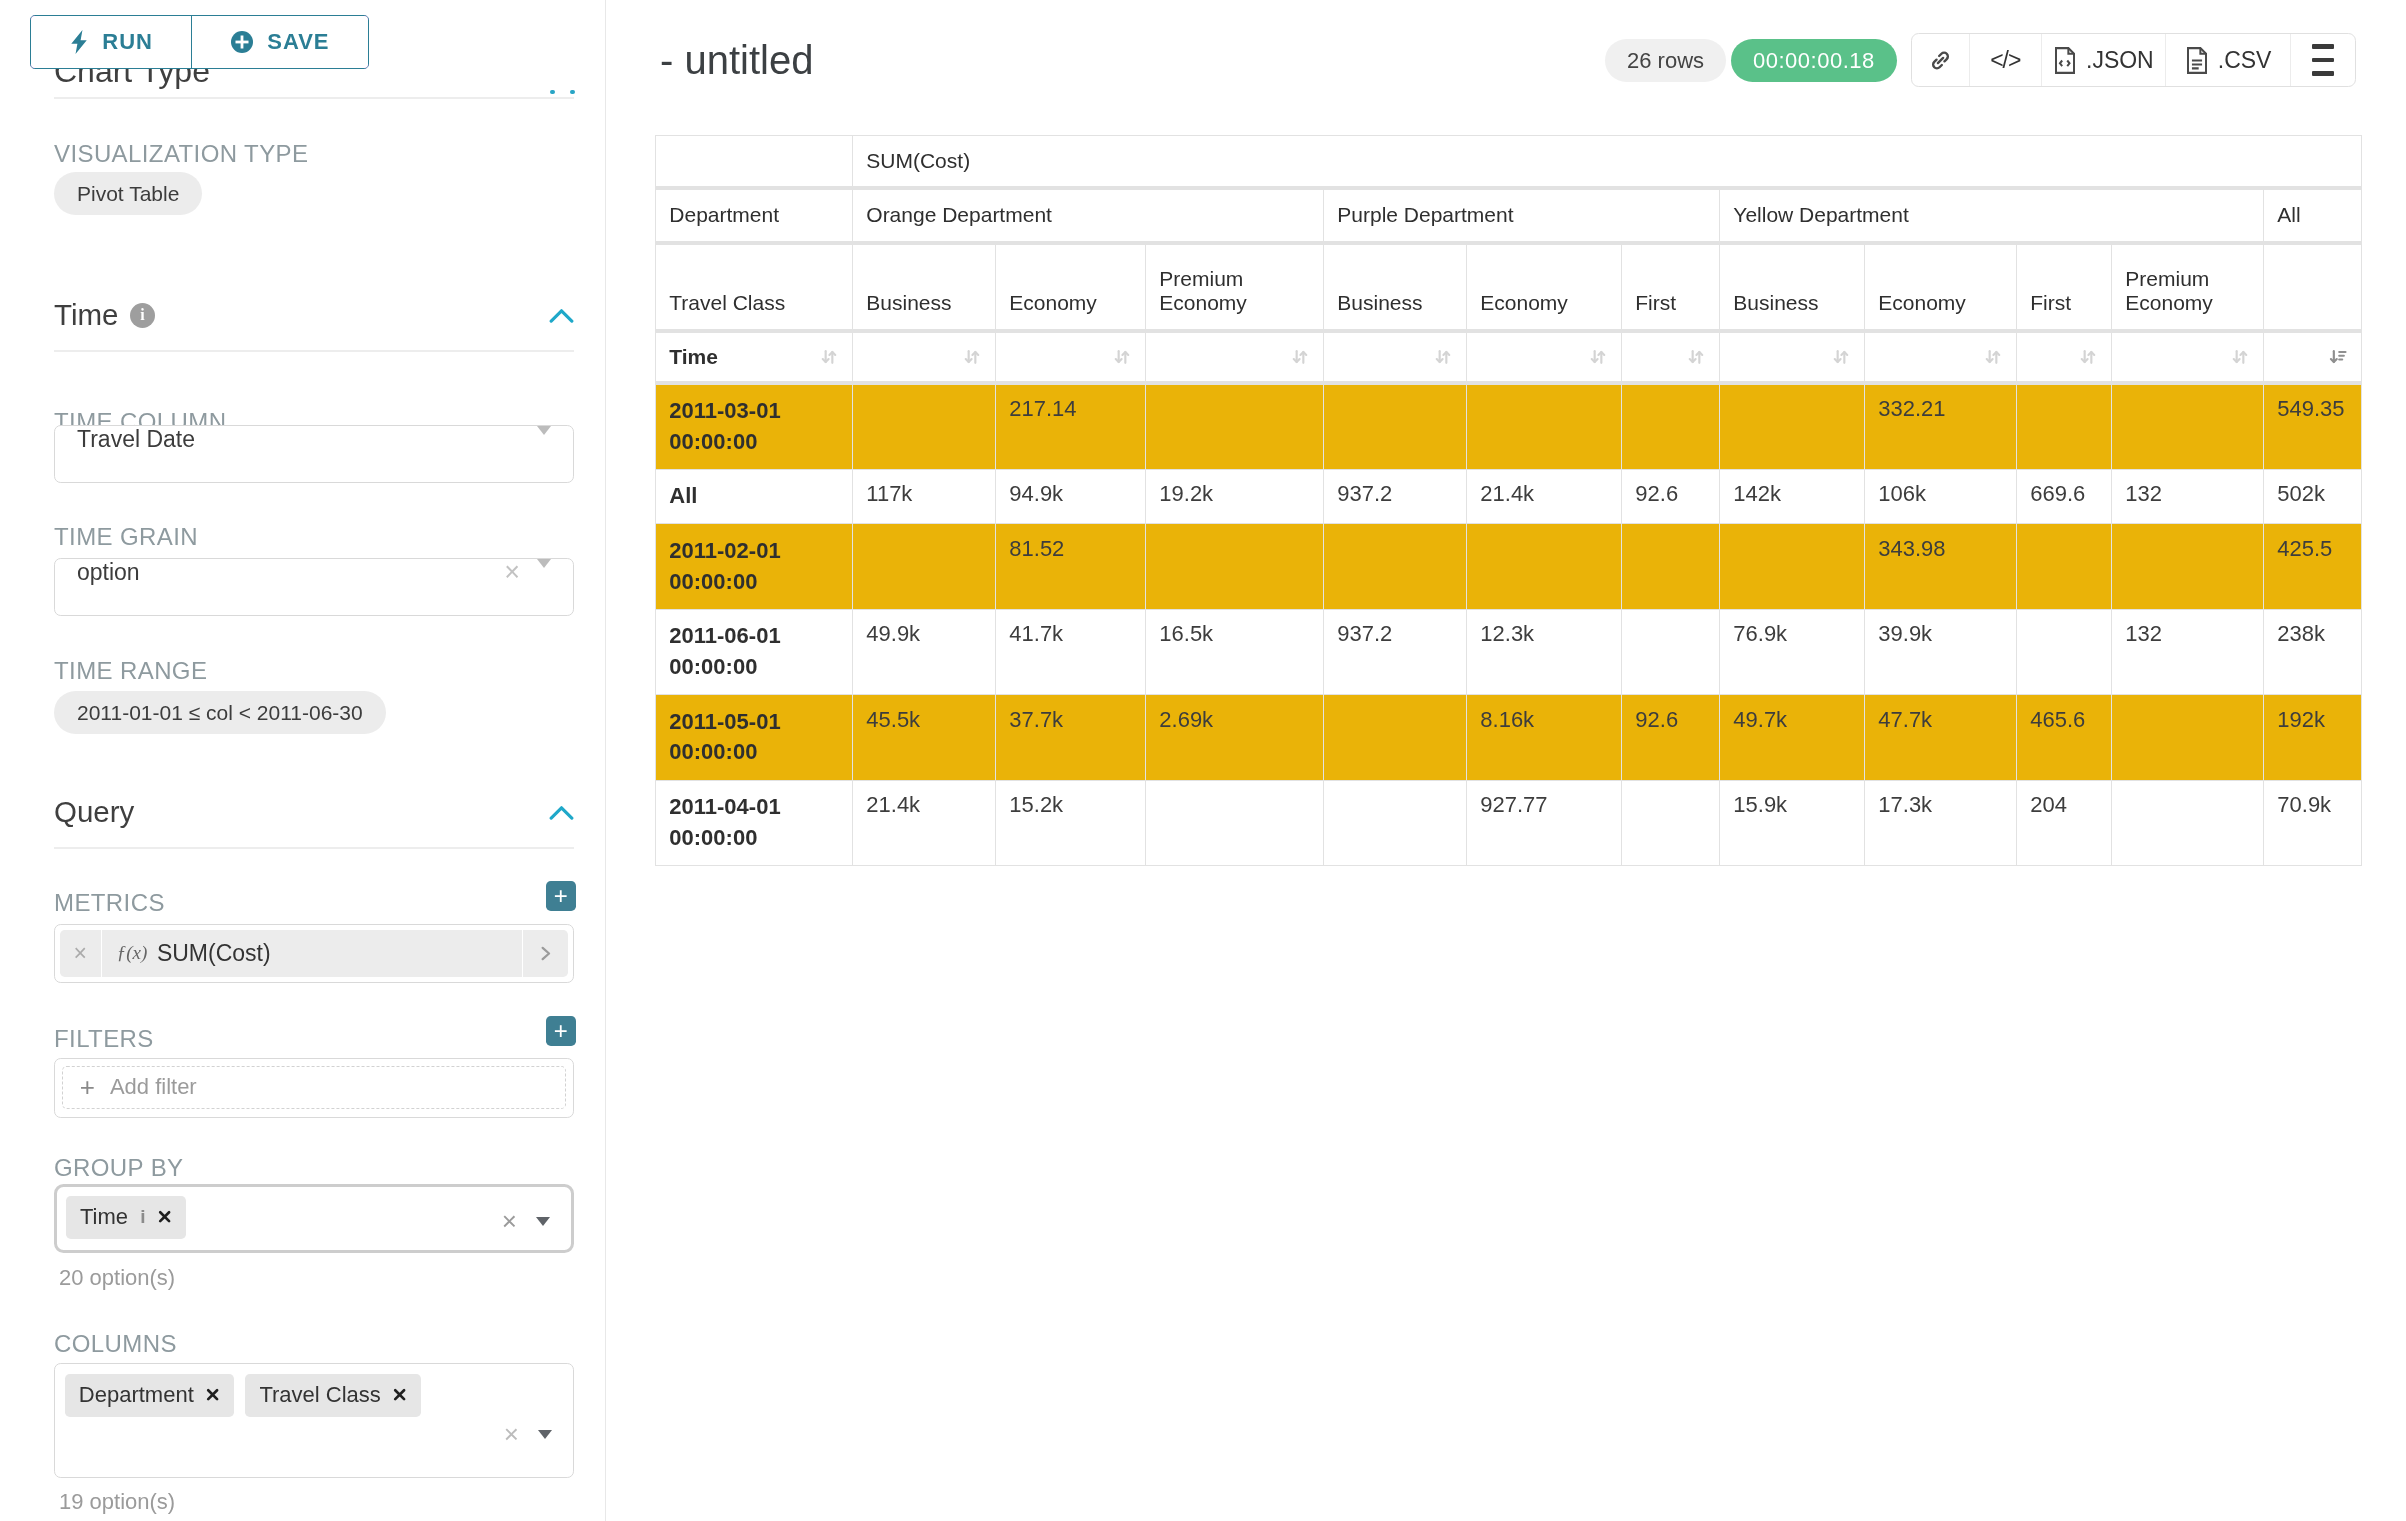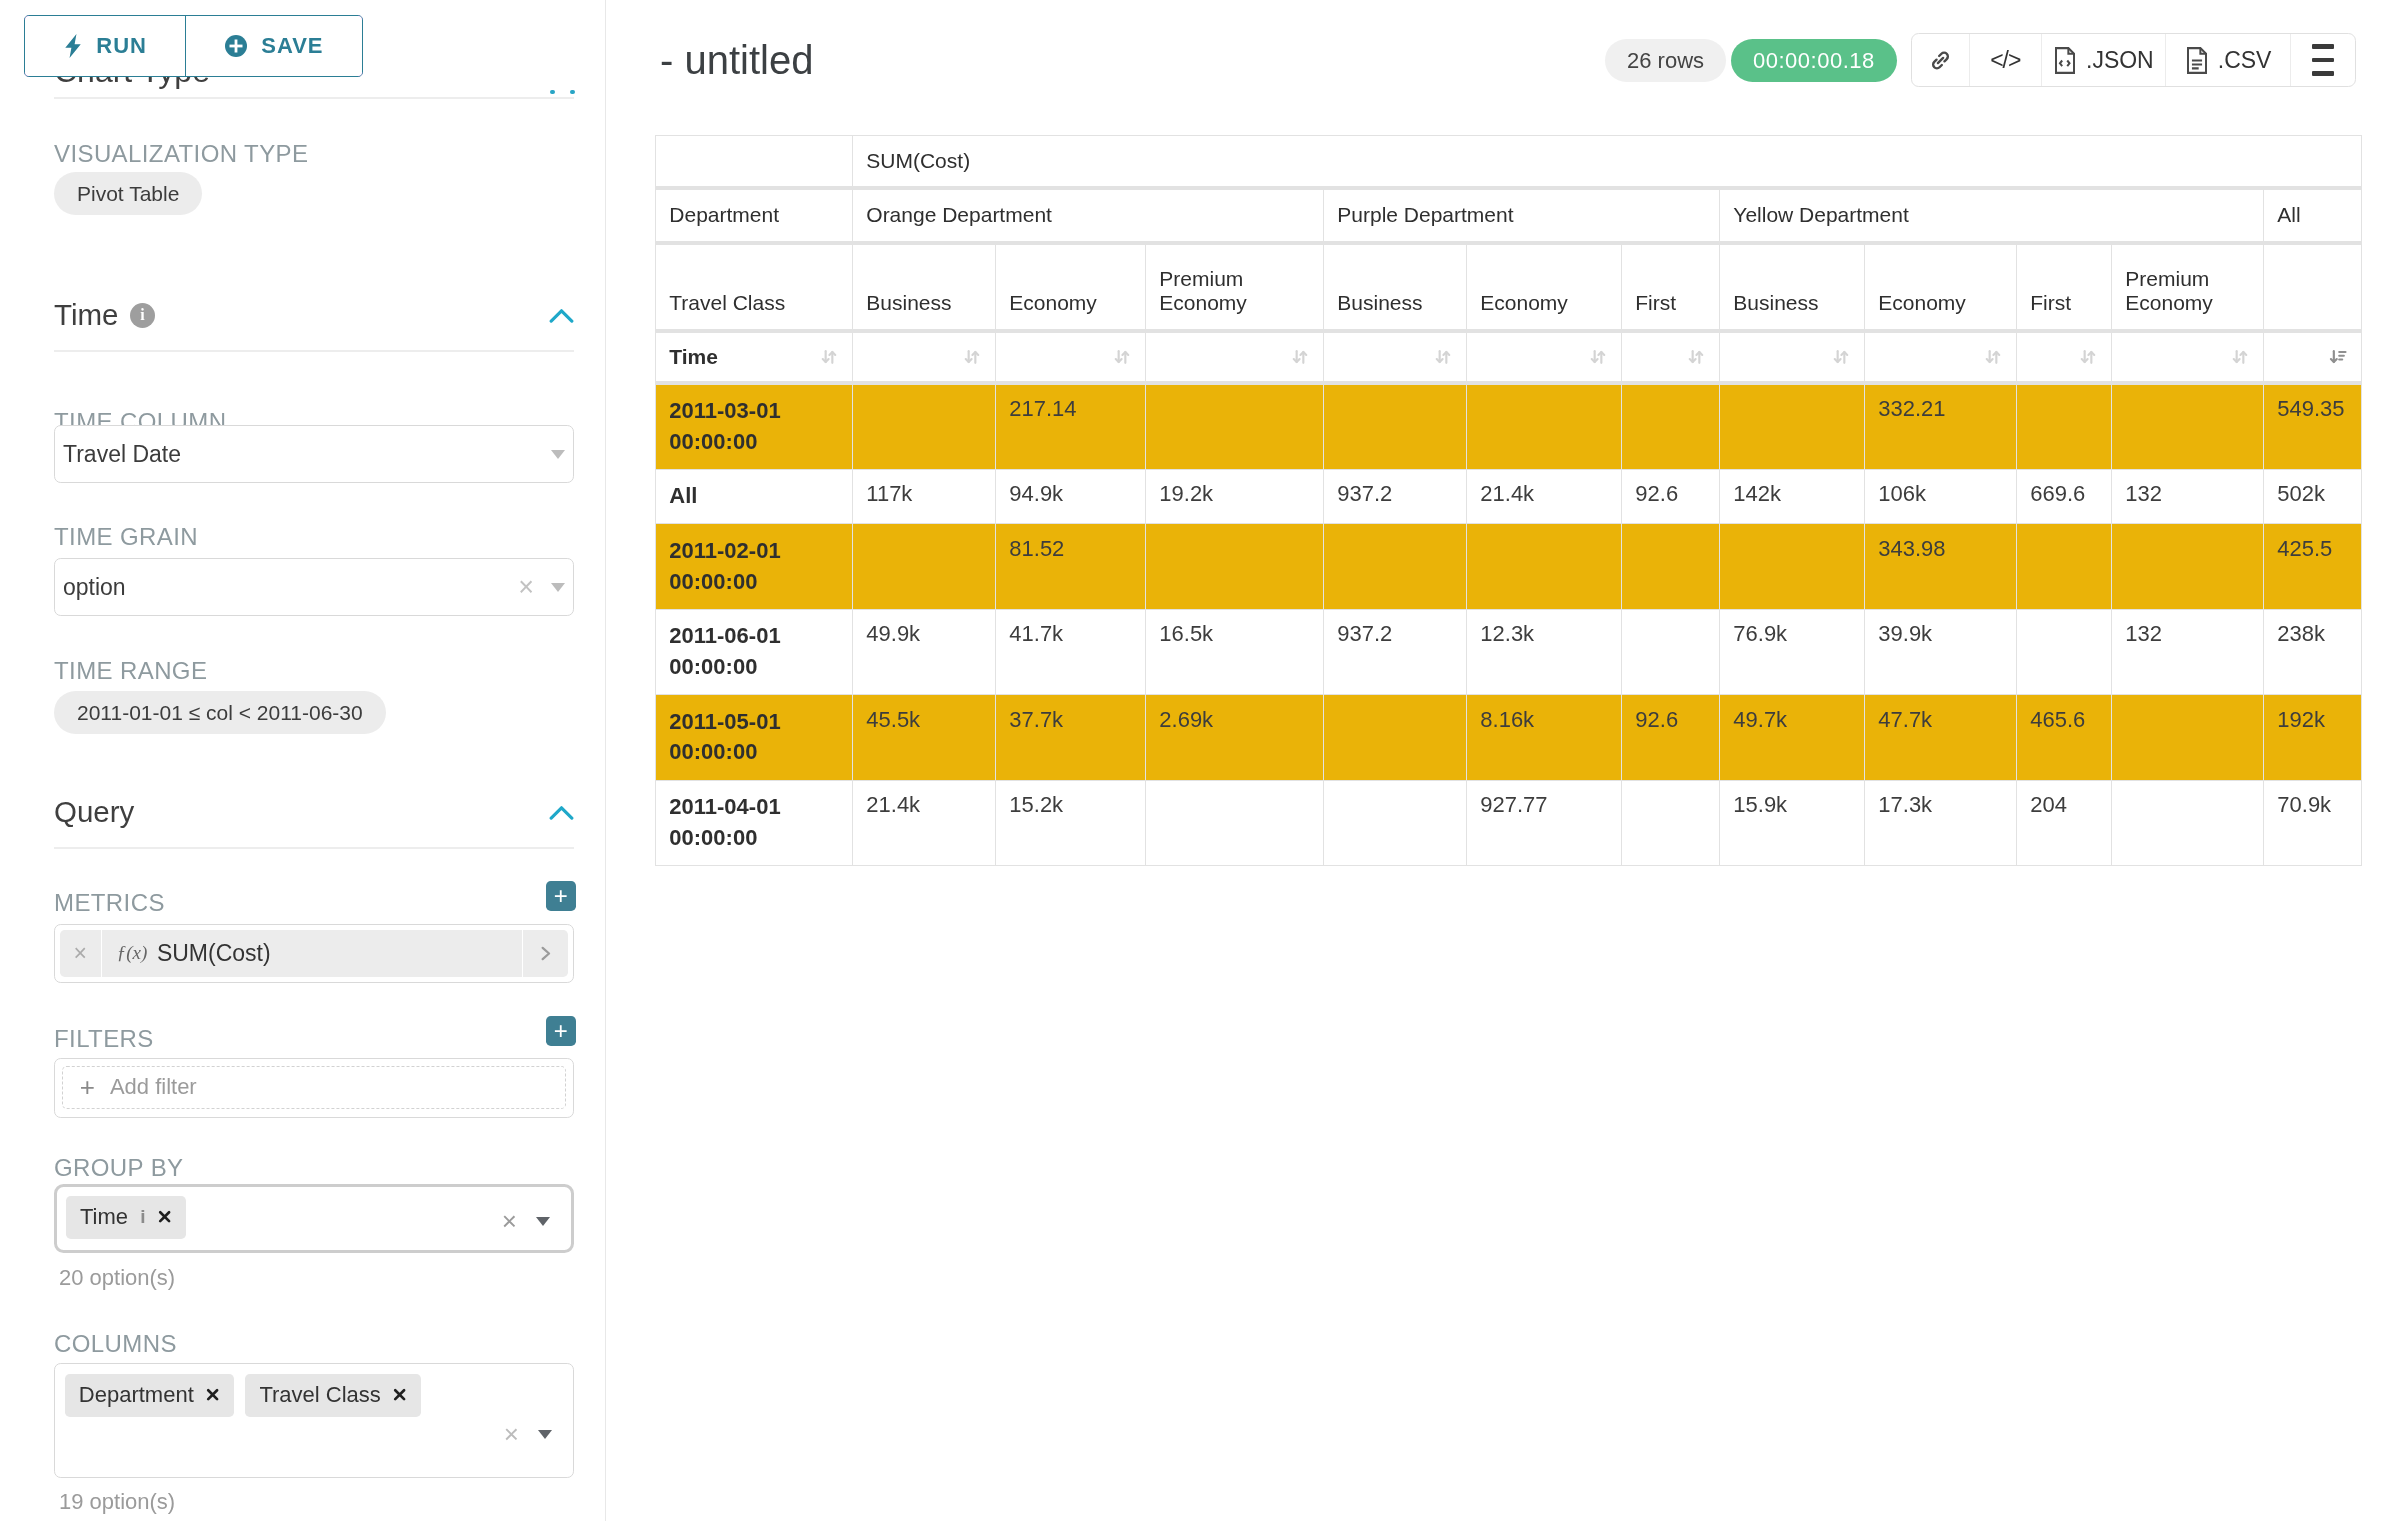--- a/index.html
+++ b/index.html
@@ -1,31 +1,31 @@
 <!DOCTYPE html>
 <html style="font-size:15px"><head>
 <meta charset="utf-8">
 <style>
   * { margin:0; padding:0; box-sizing:border-box; }
   html,body { width:2406px; height:1522px; background:#fff; font-family:"Liberation Sans","DejaVu Sans",sans-serif; color:#3c3c3c; overflow:hidden; }
 
   
   #sidebar { position:absolute; left:0; top:0; width:606px; height:1522px; background:#fff; border-right:1.9px solid #e8e8e8; }
   .chart-type-heading { position:absolute; top:53px; left:54px; font-size:32px; color:#3f3f3f; z-index:1; }
-  .btn-group { position:absolute; top:15px; left:24px; display:inline-flex; height:62px; border:1.9px solid #2b7e95; border-radius:4.8px; overflow:hidden; background:#d946ef; z-index:2; }
+  .btn-group { position:absolute; top:15px; left:30px; display:inline-flex; height:54px; border:1.9px solid #2b7e95; border-radius:4.8px; overflow:hidden; background:#d946ef; z-index:2; }
   .btn-group button { display:flex; align-items:center; gap:13.3px; justify-content:center; background:#fff; border:none; color:#2b7e95; font-family:inherit; font-size:22px; font-weight:700; letter-spacing:1px; padding:0 38px; cursor:pointer; }
   .btn-group button + button { border-left:1.9px solid #2b7e95; }
   .hdr-dot { position:absolute; width:4.8px; height:3.8px; background:#29a5c6; border-radius:1.9px; top:90px; z-index:2; }
   .divider { position:absolute; left:54px; width:520px; height:1.9px; background:#ededed; }
   .ctl-label { position:absolute; left:54px; font-size:24px; color:#8e9a9f; letter-spacing:0.4px; }
   .section-heading { position:absolute; left:54px; width:520px; font-size:29.5px; color:#3f3f3f; display:flex; align-items:center; gap:11.4px; }
   .chev-up { margin-left:auto; }
   .info-circle { display:inline-flex; align-items:center; justify-content:center; width:25px; height:25px; border-radius:50%; background:#9e9e9e; color:#fff; font-size:16px; font-weight:700; font-family:"Liberation Serif","DejaVu Serif",serif; }
   .pill { position:absolute; left:54px; display:inline-flex; align-items:center; background:#ececec; border-radius:22px; padding:0 23px; height:43px; font-size:21px; color:#3c3c3c; }
-  .select { position:absolute; left:54px; width:520px; height:58px; border:1.9px solid #d9d9d9; border-radius:6.7px; background:#fff; display:flex; align-items:center; padding:0 8px; font-size:23px; color:#3c3c3c; }
+  .select { position:absolute; left:54px; width:520px; height:58px; border:1.9px solid #d9d9d9; border-radius:6.7px; background:#fff; display:flex; align-items:flex-start; padding:0 22px; font-size:23px; color:#3c3c3c; }
   .caret-down { width:0; height:0; border-left:7.6px solid transparent; border-right:7.6px solid transparent; border-top:9.5px solid #bcbcbc; margin-left:auto; }
   .caret-dark { border-top-color:#5f6368; }
   .clear-x { color:#c2c2c2; font-size:27px; line-height:1; margin-left:auto; margin-right:17px; }
   .plus-btn { position:absolute; left:546px; width:29.5px; height:29.5px; background:#3f7f93; border:none; border-radius:4.8px; color:#fff; font-size:24px; line-height:27.6px; text-align:center; cursor:pointer; }
   .ctl-box { position:absolute; left:54px; width:520px; border:1.9px solid #d9d9d9; border-radius:6.7px; background:#fff; }
   .metric-pill { display:flex; align-items:center; height:47px; margin:4.8px; background:#ececec; border-radius:4.8px; }
   .metric-x { width:42px; display:flex; align-items:center; justify-content:center; border-right:1.9px solid #fff; color:#ababab; font-size:23px; align-self:stretch; }
   .metric-body { display:flex; align-items:center; gap:9.5px; padding:0 15px; flex:1; font-size:23px; color:#333; }
   .fx { font-style:italic; font-size:19px; color:#666; font-family:"Liberation Serif","DejaVu Serif",serif; }
   .metric-chev { width:46px; display:flex; align-items:center; justify-content:center; border-left:1.9px solid #fff; align-self:stretch; }

